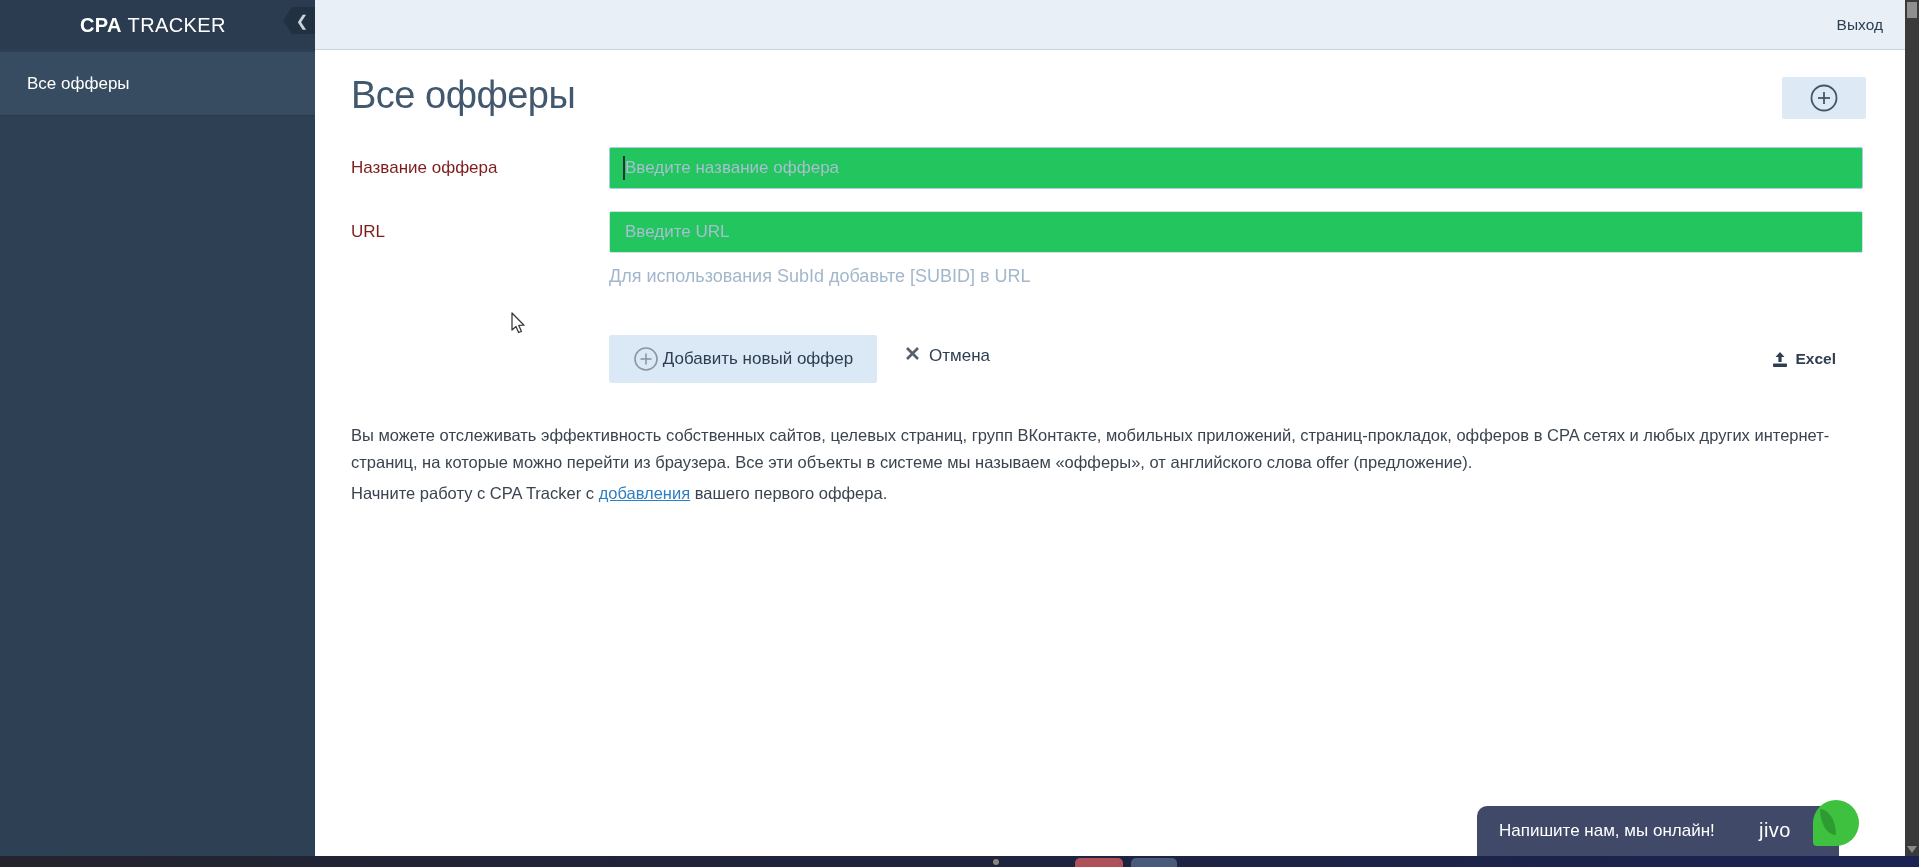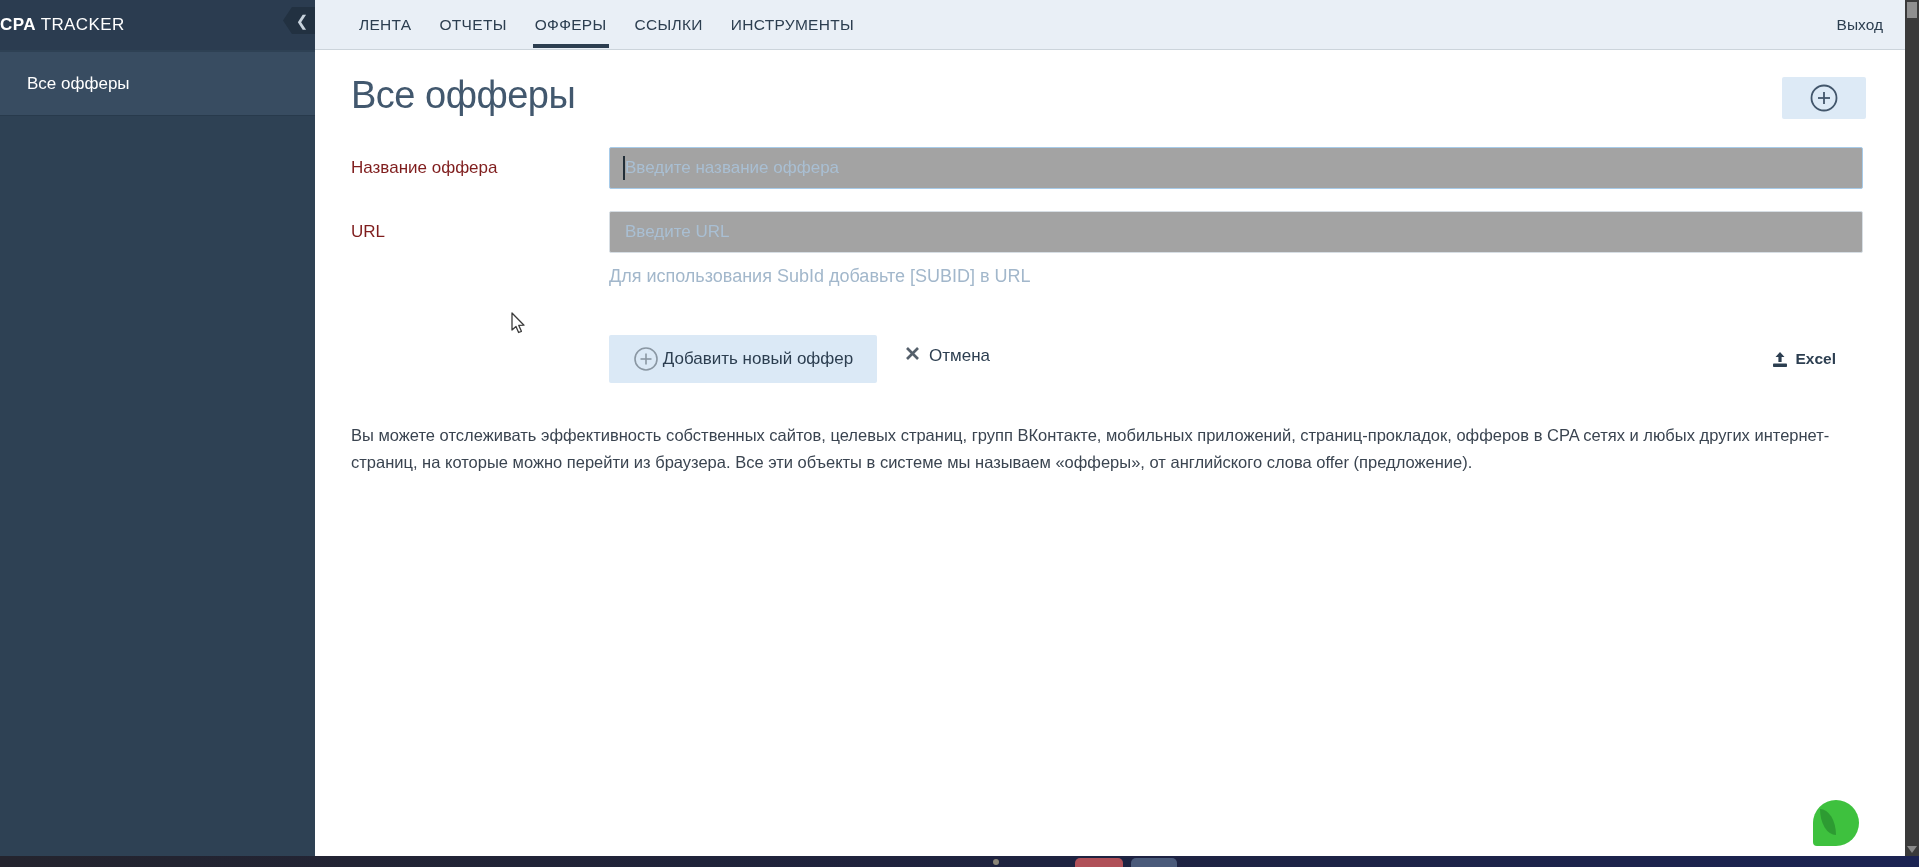--- a/index.html
+++ b/index.html
@@ -12,21 +12,21 @@
     overflow: hidden;
     background: #ffffff;
   }
 
   
   .topbar-left {
     position: absolute; left: 0; top: 0; width: 315px; height: 50px;
     background: #2b3c50;
     display: flex; align-items: center;
   }
-  .brand { color: #ffffff; font-size: 17px; letter-spacing: 0.4px; white-space: nowrap; }
+  .brand { margin-left: 80px; color: #ffffff; font-size: 20px; letter-spacing: 0.4px; white-space: nowrap; }
   .brand b { font-weight: 700; }
   .collapse-tab {
     position: absolute; right: 0; top: 7px; width: 32px; height: 27px;
     background: #223141;
     clip-path: polygon(28% 0, 100% 0, 100% 100%, 28% 100%, 0 50%);
     display: flex; align-items: center; justify-content: center;
     cursor: pointer;
   }
   .collapse-tab span { color: #c7d2dc; font-size: 15px; line-height: 1; margin-left: 6px; }
 
@@ -81,21 +81,21 @@
 
   .form-label { position: absolute; left: 36px; font-size: 17px; color: #7f1d1d; }
   .label-name { top: 108px; }
   .label-url  { top: 172px; }
 
   .input-wrap { position: absolute; left: 294px; width: 1254px; height: 42px; }
   .wrap-name { top: 97px; }
   .wrap-url  { top: 161px; }
   .text-input {
     width: 100%; height: 100%;
-    border-radius: 2px; background: #a3a3a3;
+    border-radius: 2px; background: #22c55e;
     font-family: "Liberation Sans", "DejaVu Sans", sans-serif;
     font-size: 17px; color: #3a4a58; padding: 11px 15px; outline: none;
   }
   .input-name { border: 1px solid #a7cbe9; }
   .input-url  { border: 1px solid #d7dee4; }
   .text-input::placeholder { color: #a9bfd3; opacity: 1; }
   .caret {
     position: absolute; left: 14px; top: 9px; width: 2px; height: 24px;
     background: #222e38;
   }
@@ -185,27 +185,20 @@
 <div id="screen">
 
   <div class="topbar-left">
     <div class="brand"><b>CPA</b><span> TRACKER</span></div>
     <div class="collapse-tab">
       <span>❮</span>
     </div>
   </div>
 
   <div class="topbar-right">
-    <div class="nav-tabs">
-      <div class="nav-tab">ЛЕНТА</div>
-      <div class="nav-tab">ОТЧЕТЫ</div>
-      <div class="nav-tab active">ОФФЕРЫ</div>
-      <div class="nav-tab">ССЫЛКИ</div>
-      <div class="nav-tab">ИНСТРУМЕНТЫ</div>
-    </div>
     <div class="logout">Выход</div>
   </div>
 
   <div class="sidebar">
     <div class="sidebar-item">
       <span>Все офферы</span>
     </div>
   </div>
 
   <div class="content">
@@ -253,28 +246,33 @@
     <button class="excel-btn">
       <svg class="icon-svg" width="16" height="17" viewBox="0 0 16 17">
         <path d="M8 1 L12.5 6 L9.6 6 L9.6 11 L6.4 11 L6.4 6 L3.5 6 Z" fill="#2c3e50"></path>
         <rect x="1" y="12.5" width="14" height="3.5" rx="0.8" fill="#2c3e50"></rect>
       </svg>
       <span>Excel</span>
     </button>
 
     <div class="body-text para-1">Вы можете отслеживать эффективность собственных сайтов, целевых страниц, групп ВКонтакте, мобильных приложений, страниц-прокладок, офферов в CPA сетях и любых других интернет-страниц, на которые можно перейти из браузера. Все эти объекты в системе мы называем «офферы», от английского слова offer (предложение).</div>
 
+    <div class="body-text para-2"><span>Начните работу с CPA Tracker с </span><a class="inline-link">добавления</a><span> вашего первого оффера.</span></div>
 
   </div>
 
   <div class="scrollbar">
     <div class="scroll-thumb"></div>
     <div class="scroll-down-arrow"></div>
   </div>
 
+  <div class="chat-widget">
+    <div class="chat-text">Напишите нам, мы онлайн!</div>
+    <div class="chat-brand">jivo</div>
+  </div>
   <div class="chat-leaf"></div>
 
   <div class="taskbar">
     <div class="tb-dot"></div>
     <div class="tb-pill tb-pill-red"></div>
     <div class="tb-pill tb-pill-blue"></div>
   </div>
 
   <svg class="mouse-cursor" width="22" height="24" viewBox="0 0 22 24">
     <path d="M4 1 L4 18 L8 14.5 L10.6 20.5 L13.4 19.3 L10.8 13.4 L16 13.2 Z" fill="#ffffff" stroke="#3b3b3b" stroke-width="1.3" stroke-linejoin="round"></path>

